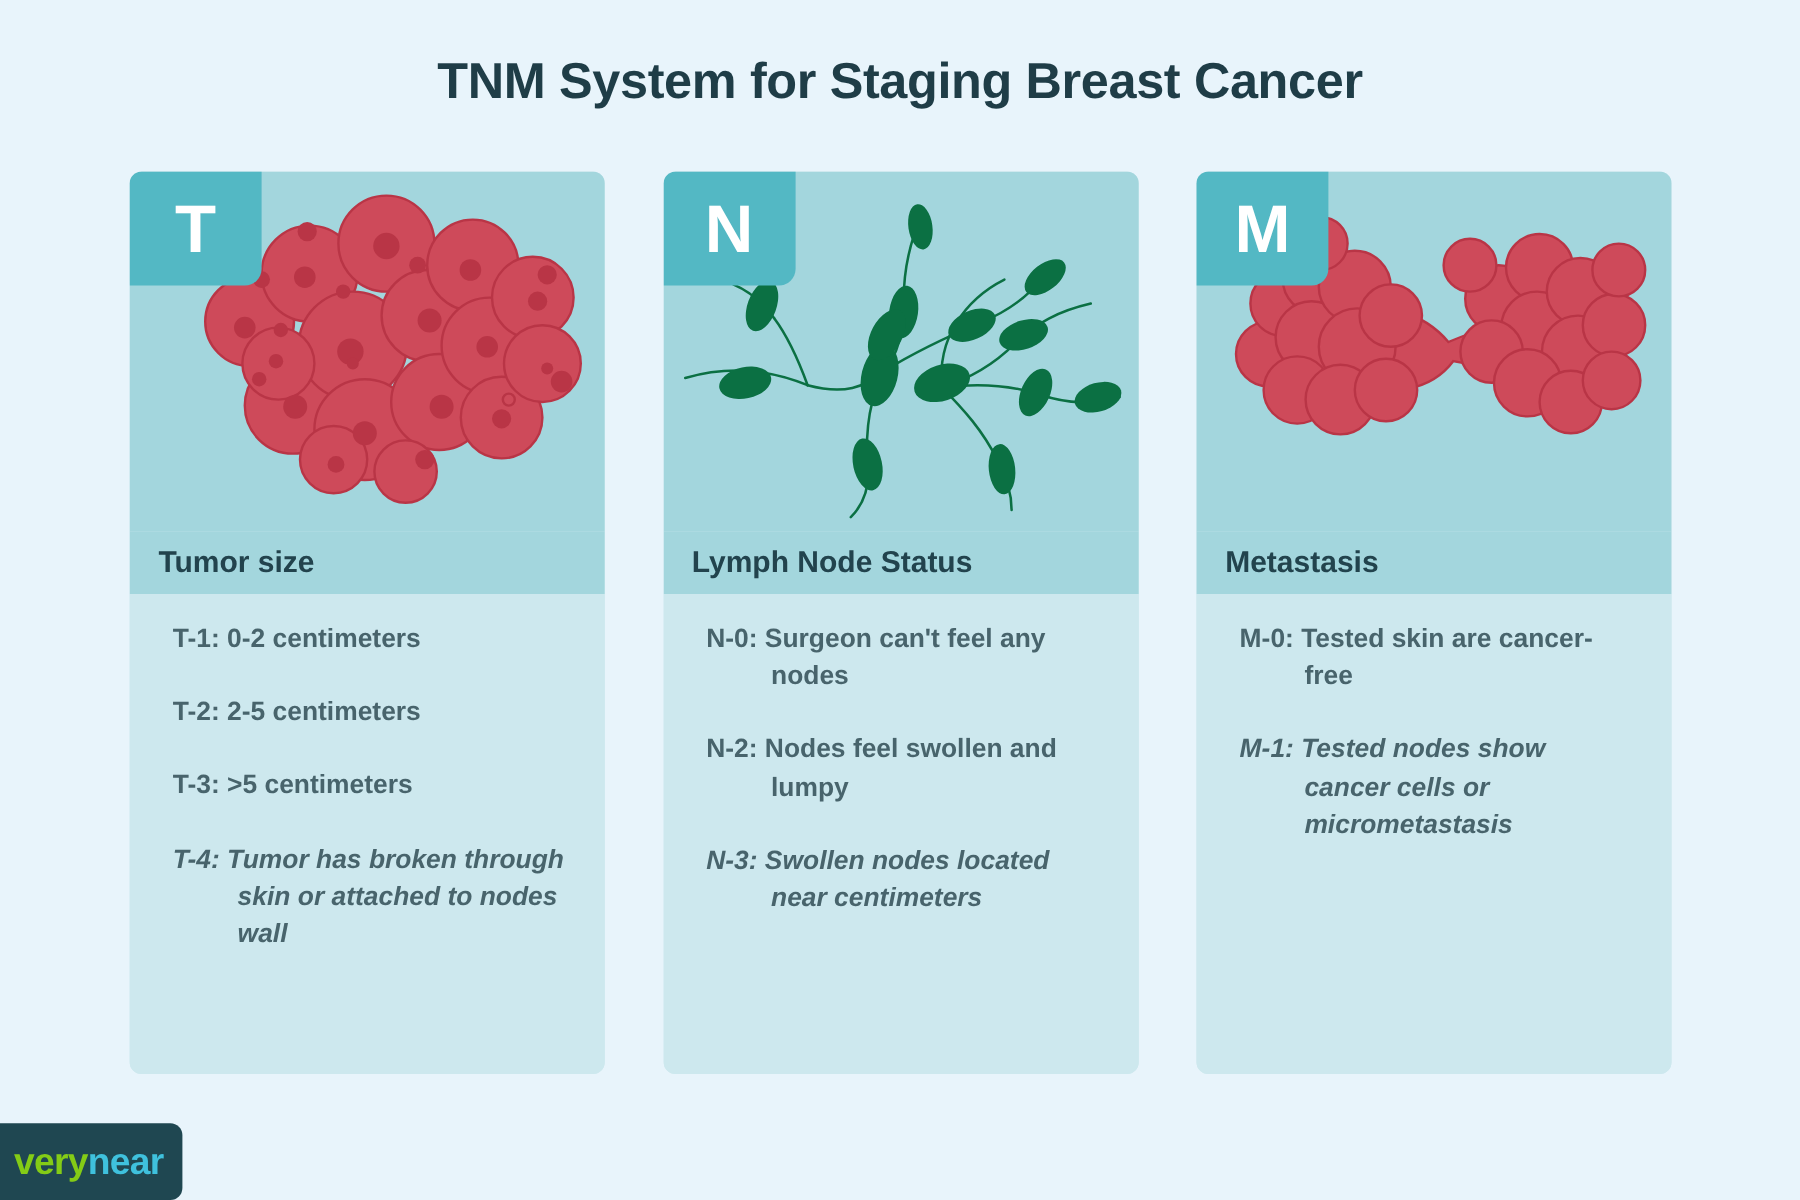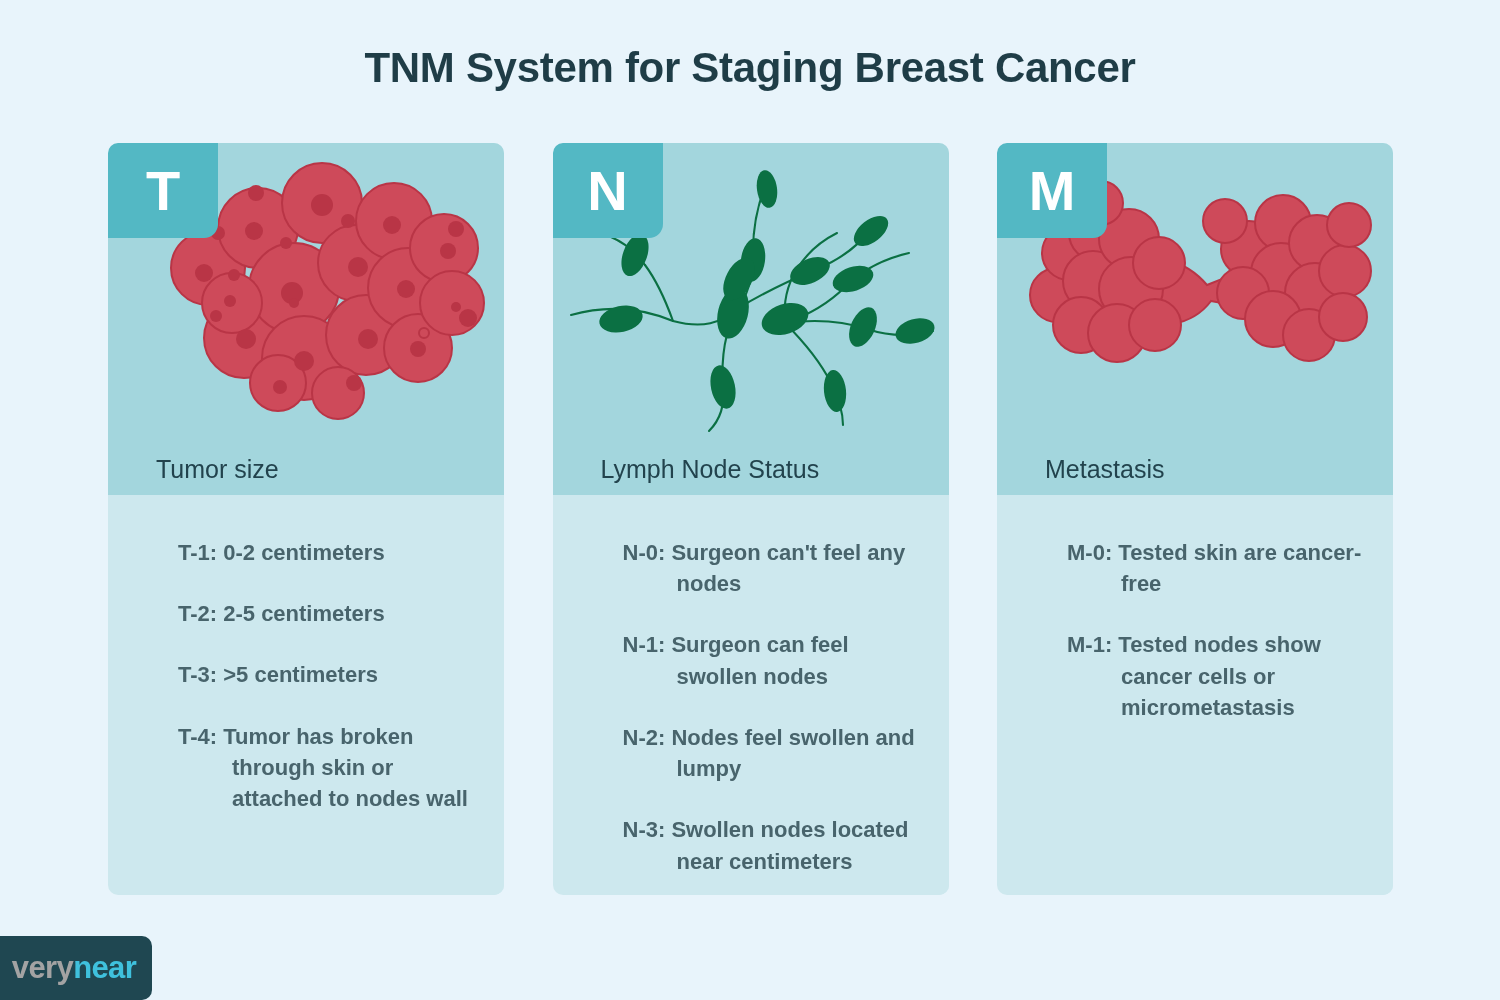--- a/index.html
+++ b/index.html
@@ -77,64 +77,63 @@
   .illus {
     position: absolute;
     inset: 0;
     z-index: 1;
   }
   .illus svg { display: block; width: 100%; height: 100%; }
 
   .card-header {
     background: #a3d6dd;
     height: 52px;
-    padding-left: 48px;
+    padding-left: 24px;
     display: flex;
     align-items: center;
     font-size: 25px;
-    font-weight: normal;
+    font-weight: bold;
     color: #22434d;
   }
 
   .card-body {
     flex: 1;
     background: #cde8ee;
-    padding: 42px 30px 0 36px;
-    margin-left: 34px;
+    padding: 21px 30px 0 36px;
   }
 
   .item {
     font-size: 22px;
     font-weight: bold;
     color: #48646c;
     line-height: 1.42;
     margin-bottom: 30px;
     padding-left: 54px;
     text-indent: -54px;
   }
-  .item:last-child { margin-bottom: 0; }
+  .item:last-child { margin-bottom: 0; font-style: italic; }
 
   
   .logo {
     position: absolute;
     left: -18px;
     bottom: 0;
     width: 170px;
     height: 64px;
     background: #1f4751;
     border-radius: 10px;
     display: flex;
     align-items: center;
     justify-content: center;
     padding-left: 14px;
     font-size: 31px;
     font-weight: bold;
     letter-spacing: -0.6px;
   }
-  .logo-very { color: #a3a3a3; }
+  .logo-very { color: #84cc16; }
   .logo-well { color: #3fc1dd; }
 </style>
 </head>
 <body>
 
 <div class="page-title">TNM System for Staging Breast Cancer</div>
 
 <div class="cards">
 
   <div class="card">
@@ -250,21 +249,20 @@
         </svg>
       </div>
 
       <div class="badge">N</div>
     </div>
 
     <div class="card-header">Lymph Node Status</div>
 
     <div class="card-body">
       <div class="item">N-0: Surgeon can't feel any nodes</div>
-      <div class="item">N-1: Surgeon can feel swollen nodes</div>
       <div class="item">N-2: Nodes feel swollen and lumpy</div>
       <div class="item">N-3: Swollen nodes located near centimeters</div>
     </div>
   </div>
 
   <div class="card">
     <div class="card-top">
 
       <div class="illus">
         <svg viewBox="0 0 396 300" xmlns="http://www.w3.org/2000/svg">

